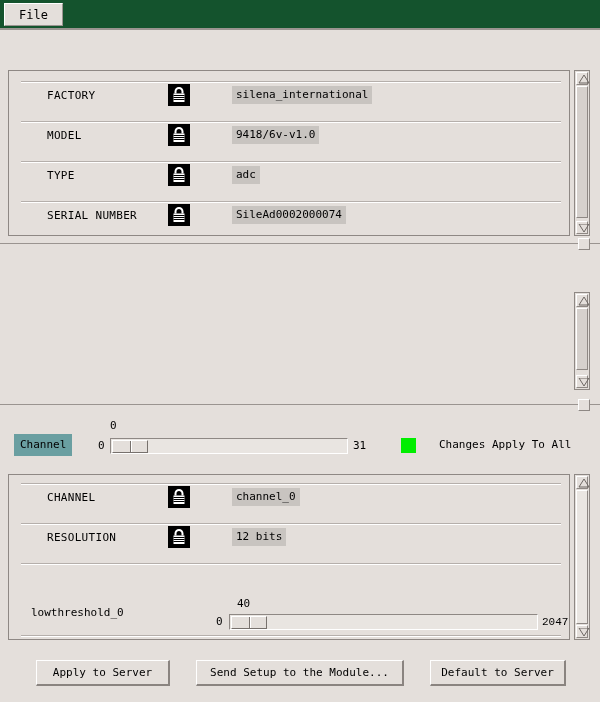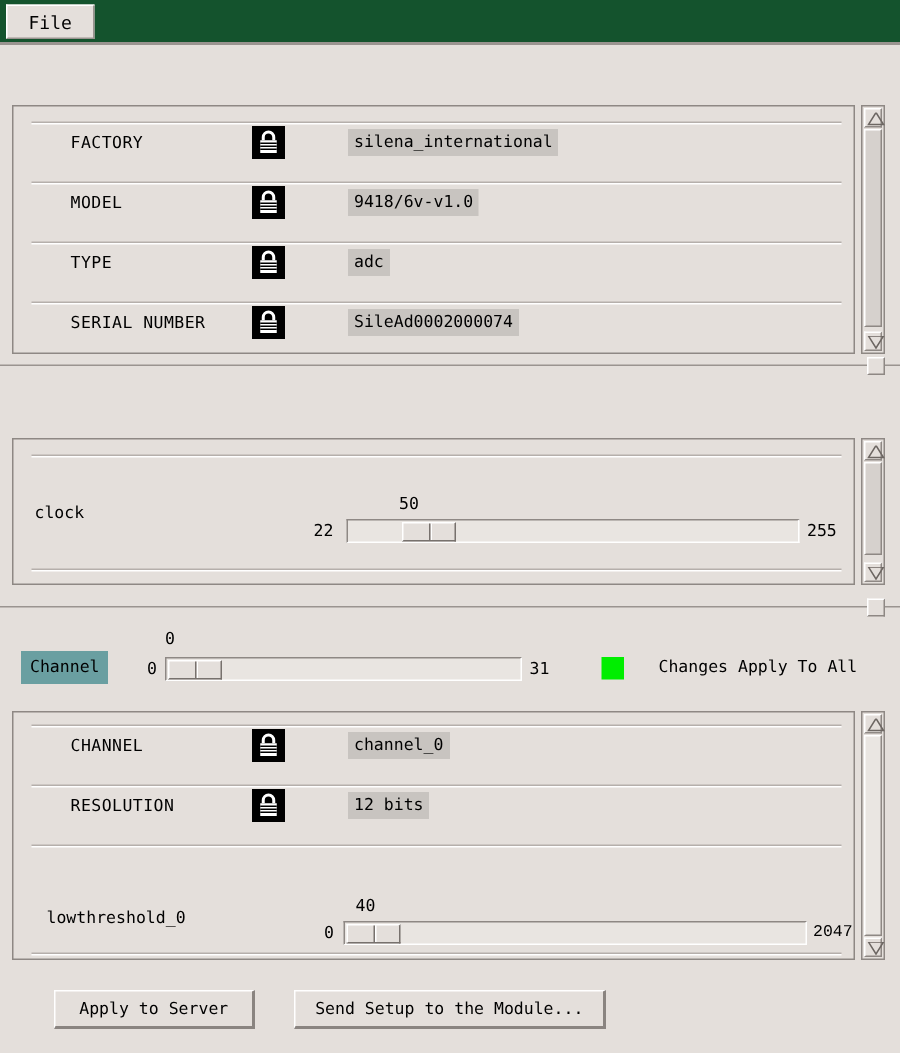--- a/index.html
+++ b/index.html
@@ -338,41 +338,20 @@
     <div class="vs-arrow down">
       <svg width="12" height="9" viewBox="0 0 12 9">
           <polygon points="6,8 11,0 1,0" fill="none" stroke="#6d6763" stroke-width="1"></polygon>
         </svg>
     </div>
   </div>
 
   <div class="sash-line" style="top:243px;"></div>
   <div class="sash-grip" style="left:578px; top:238px;"></div>
 
-  <div class="panel" style="left:8px; top:292px; width:562px; height:98px;">
-    <div class="panel-inner">
-
-      <div class="rowline" style="top:10px;"></div>
-      <div class="rowline" style="top:86px;"></div>
-
-      <div class="slider-row" style="top:11px; height:75px;">
-        <div class="slider-label" style="left:14px;">clock</div>
-
-        <div class="slider-wrap" style="left:200px; top:26px; width:348px; height:32px;">
-          <div class="slider-min" style="left:0px; top:16px;">22</div>
-          <div class="slider-val" style="left:57px; top:0px;">50</div>
-          <div class="slider-track" style="left:22px; top:16px; width:302px;">
-            <div class="slider-thumb" style="left:36px;"></div>
-          </div>
-          <div class="slider-max" style="left:329px; top:16px;">255</div>
-        </div>
-      </div>
-
-    </div>
-  </div>
 
   <div class="vscroll" style="left:574px; top:292px; height:98px;">
     <div class="vs-arrow up">
       <svg width="12" height="9" viewBox="0 0 12 9">
           <polygon points="6,0 11,8 1,8" fill="none" stroke="#6d6763" stroke-width="1"></polygon>
         </svg>
     </div>
     <div class="vs-thumb" style="top:15px; height:62px;"></div>
     <div class="vs-arrow down">
       <svg width="12" height="9" viewBox="0 0 12 9">
@@ -470,15 +449,16 @@
     <div class="vs-arrow down">
       <svg width="12" height="9" viewBox="0 0 12 9">
           <polygon points="6,8 11,0 1,0" fill="none" stroke="#6d6763" stroke-width="1"></polygon>
         </svg>
     </div>
   </div>
 
   <div style="position:absolute; left:0; top:658px; width:600px; height:34px;">
     <div class="btn" style="left:196px; top:2px; width:208px;">Send Setup to the Module...</div>
     <div class="btn" style="left:36px; top:2px; width:134px;">Apply to Server</div>
+    <div class="btn" style="left:430px; top:2px; width:136px;">Default to Server</div>
   </div>
 
 </div>
 
 </body></html>

